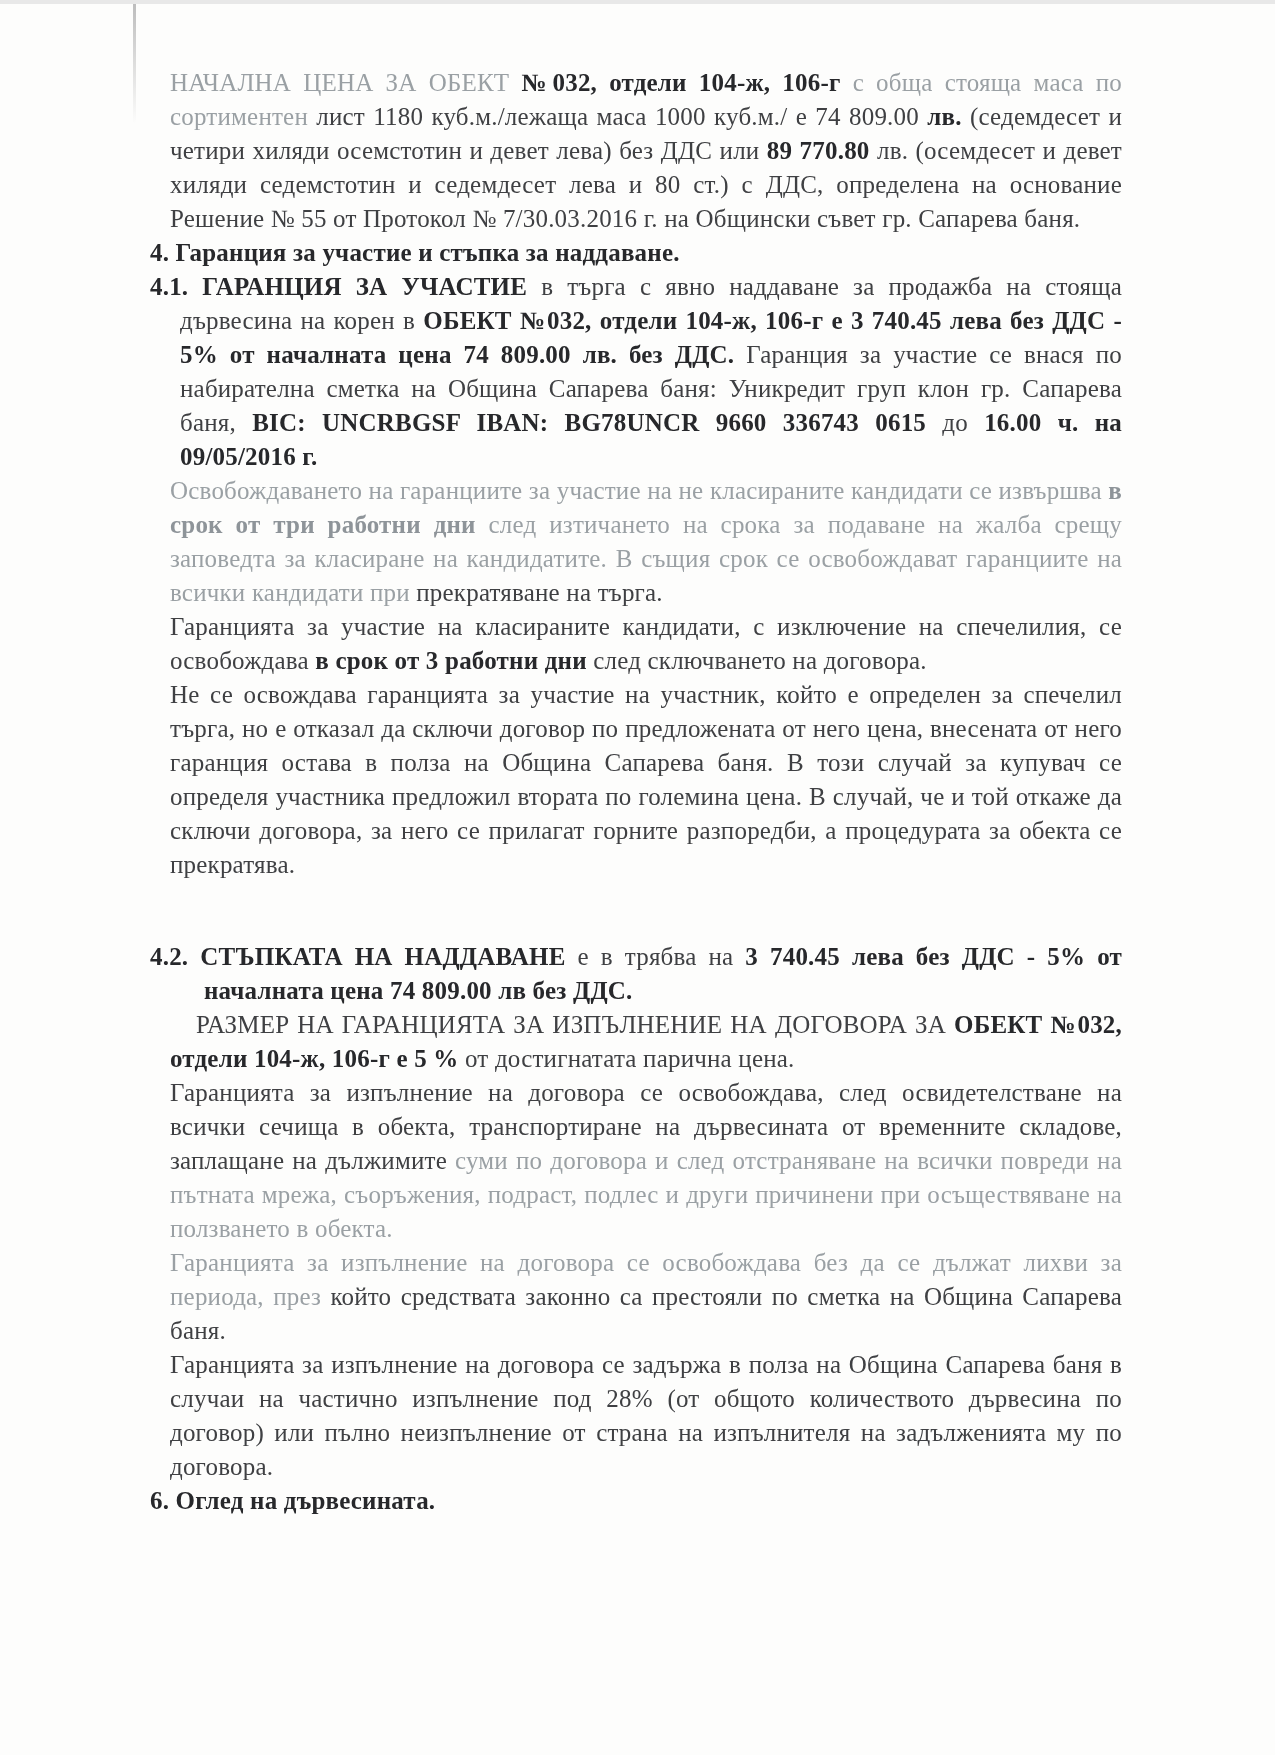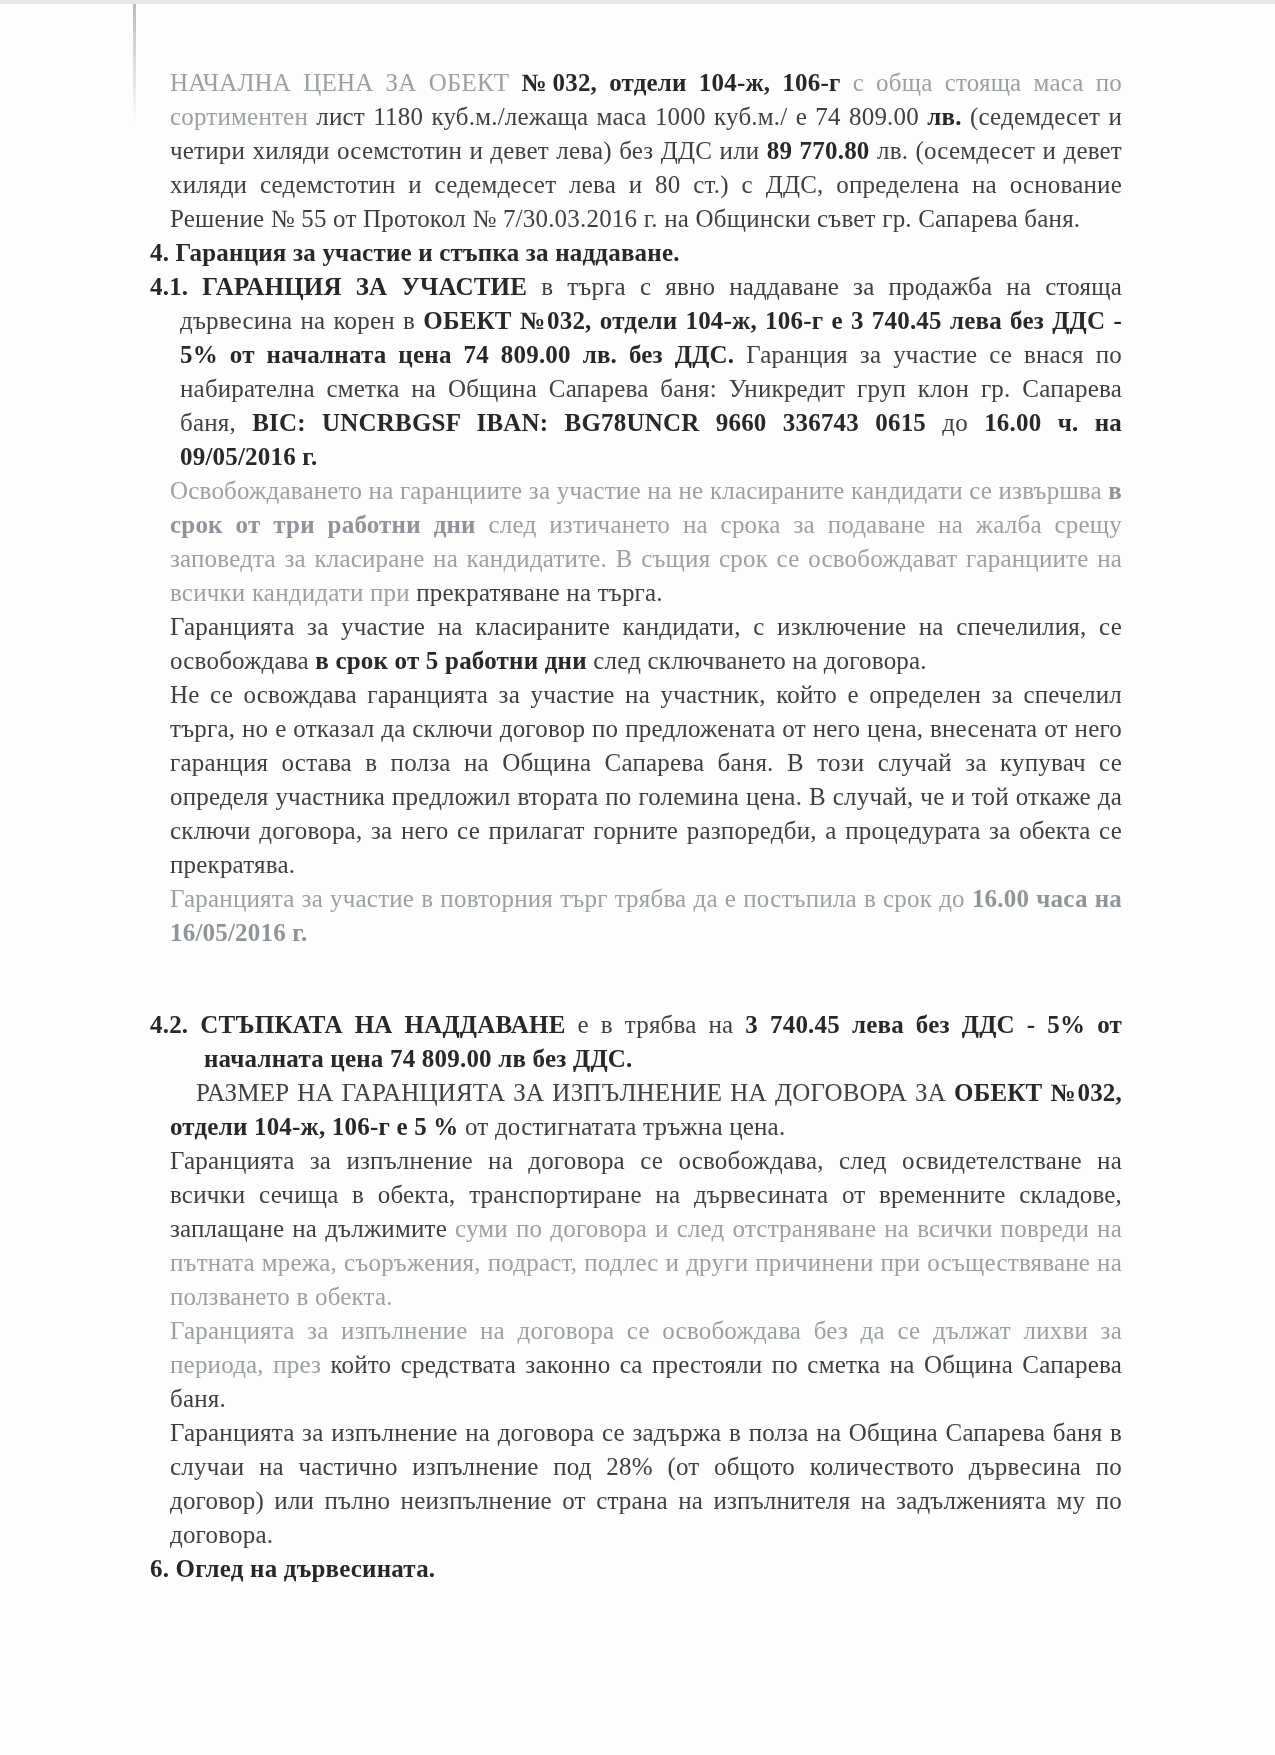--- a/index.html
+++ b/index.html
@@ -39,23 +39,22 @@
 </head>
 <body>
 
 <div class="page">
   <div class="scan-edge"></div>
   <div class="doc">
       <div class="block p"><span class="r f">НАЧАЛНА ЦЕНА ЗА ОБЕКТ </span><span class="r b">№032, отдели 104-ж, 106-г </span><span class="r f">с обща стояща маса по сортиментен </span><span class="r">лист  1180 куб.м./лежаща маса 1000 куб.м./  е 74 809.00 </span><span class="r b">лв. </span><span class="r">(седемдесет и четири хиляди осемстотин и девет лева) без ДДС   или   </span><span class="r b">89 770.80 </span><span class="r">лв. (осемдесет и девет хиляди седемстотин и седемдесет лева и 80 ст.) с ДДС, определена на основание Решение № 55 от Протокол № 7/30.03.2016 г. на Общински съвет гр. Сапарева баня.</span></div>
       <div class="block h"><span class="r b">4. </span><span class="r b">Гаранция за участие и стъпка  за наддаване.</span></div>
       <div class="block h1"><span class="r b">4.1.  </span><span class="r b">ГАРАНЦИЯ ЗА  УЧАСТИЕ </span><span class="r">в търга с явно наддаване за продажба на стояща дървесина на корен в </span><span class="r b">ОБЕКТ №032, отдели  104-ж, 106-г е 3 740.45 лева без ДДС - 5% от началната цена 74 809.00  лв.  без  ДДС. </span><span class="r">Гаранция за участие се внася   по   набирателна сметка на Община Сапарева баня: Уникредит груп клон гр. Сапарева баня, </span><span class="r b">BIC: UNCRBGSF  IBAN: BG78UNCR 9660 336743 0615 </span><span class="r">до </span><span class="r b">16.00 ч. на 09/05/2016 г.</span></div>
       <div class="block p"><span class="r f">Освобождаването на гаранциите за участие на не класираните кандидати се извършва </span><span class="r b f">в срок от три работни дни </span><span class="r f">след изтичането на срока за подаване на жалба срещу заповедта за класиране </span><span class="r f">на  кандидатите.  В  същия  срок  се  освобождават   гаранциите  на  всички  кандидати  при </span><span class="r">прекратяване на търга.</span></div>
-      <div class="block p"><span class="r">Гаранцията за участие на класираните кандидати, с изключение на спечелилия, се освобождава </span><span class="r b">в срок от 5 работни дни </span><span class="r">след сключването на договора.</span></div>
+      <div class="block p"><span class="r">Гаранцията за участие на класираните кандидати, с изключение на спечелилия, се освобождава </span><span class="r b">в срок от 3 работни дни </span><span class="r">след сключването на договора.</span></div>
       <div class="block p"><span class="r">Не се освождава гаранцията за участие на участник, който е определен за спечелил търга, но е отказал да сключи договор по предложената от него цена, внесената от него гаранция остава в полза на Община Сапарева баня. В този случай за купувач се определя участника предложил втората по големина цена. В случай, че и той откаже да сключи договора, за него се прилагат горните разпоредби, а процедурата за обекта се прекратява.</span></div>
-      <div class="block p"><span class="r f">Гаранцията за участие в повторния търг трябва да е постъпила в срок до </span><span class="r b f">16.00 часа на </span><span class="r b f">16/05/2016 г.</span></div>
       <div class="block h2 gap-lg"><span class="r b">4.2. </span><span class="r b">СТЪПКАТА НА НАДДАВАНЕ </span><span class="r">е в трябва на </span><span class="r b">3 740.45 лева без ДДС - 5% от началната цена 74 809.00 лв без ДДС.</span></div>
-      <div class="block p ind"><span class="r">РАЗМЕР  НА ГАРАНЦИЯТА ЗА ИЗПЪЛНЕНИЕ НА ДОГОВОРА ЗА </span><span class="r b">ОБЕКТ №032, отдели 104-ж, 106-г е 5 % </span><span class="r">от  достигнатата  тръжна цена.</span></div>
+      <div class="block p ind"><span class="r">РАЗМЕР  НА ГАРАНЦИЯТА ЗА ИЗПЪЛНЕНИЕ НА ДОГОВОРА ЗА </span><span class="r b">ОБЕКТ №032, отдели 104-ж, 106-г е 5 % </span><span class="r">от  достигнатата  парична цена.</span></div>
       <div class="block p"><span class="r">Гаранцията за изпълнение на договора се освобождава, след освидетелстване на всички сечища в обекта, транспортиране на дървесината от временните складове, заплащане на дължимите </span><span class="r f">суми  по  договора  и  след  отстраняване  на  всички  повреди  на  пътната  мрежа,  съоръжения, </span><span class="r f">подраст, подлес и други причинени при осъществяване на ползването в обекта.</span></div>
       <div class="block p"><span class="r f">Гаранцията за изпълнение на договора се освобождава без да се дължат лихви за периода, през </span><span class="r">който средствата законно са престояли по сметка на Община Сапарева баня.</span></div>
       <div class="block p"><span class="r">Гаранцията за изпълнение на договора се задържа в полза на Община Сапарева баня в случаи на частично изпълнение под 28% (от общото количеството дървесина по договор) или пълно неизпълнение  от страна на изпълнителя на задълженията му по договора.</span></div>
       <div class="block h"><span class="r b">6. </span><span class="r b">Оглед на дървесината.</span></div>
     </div>
 </div>
 
 </body></html>

